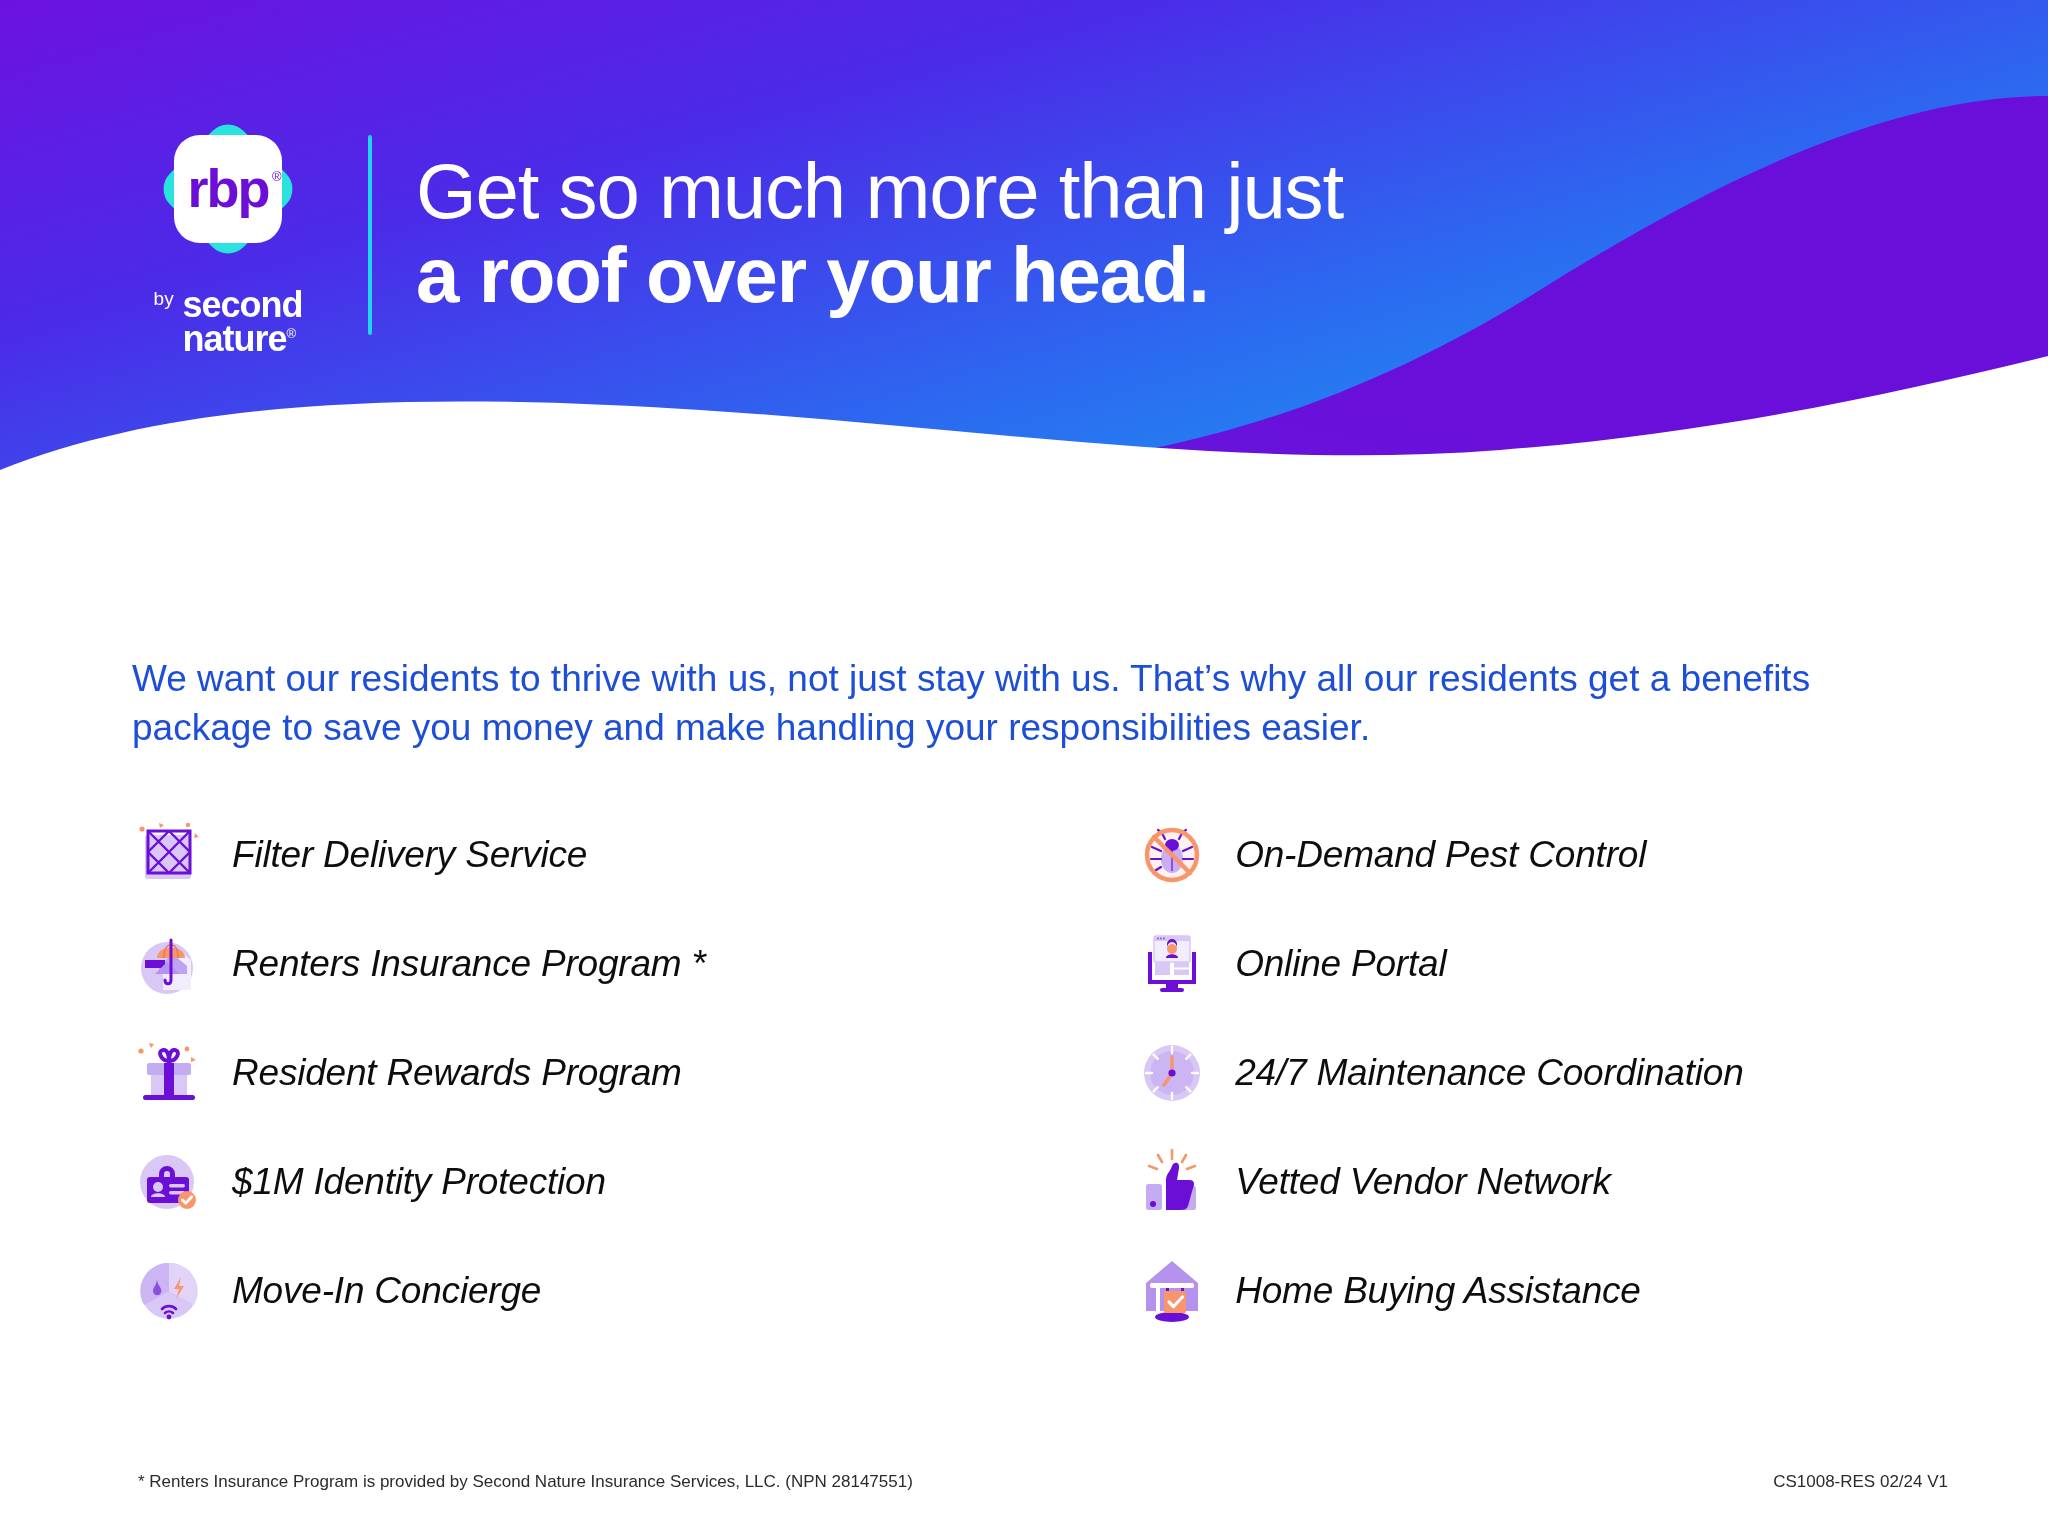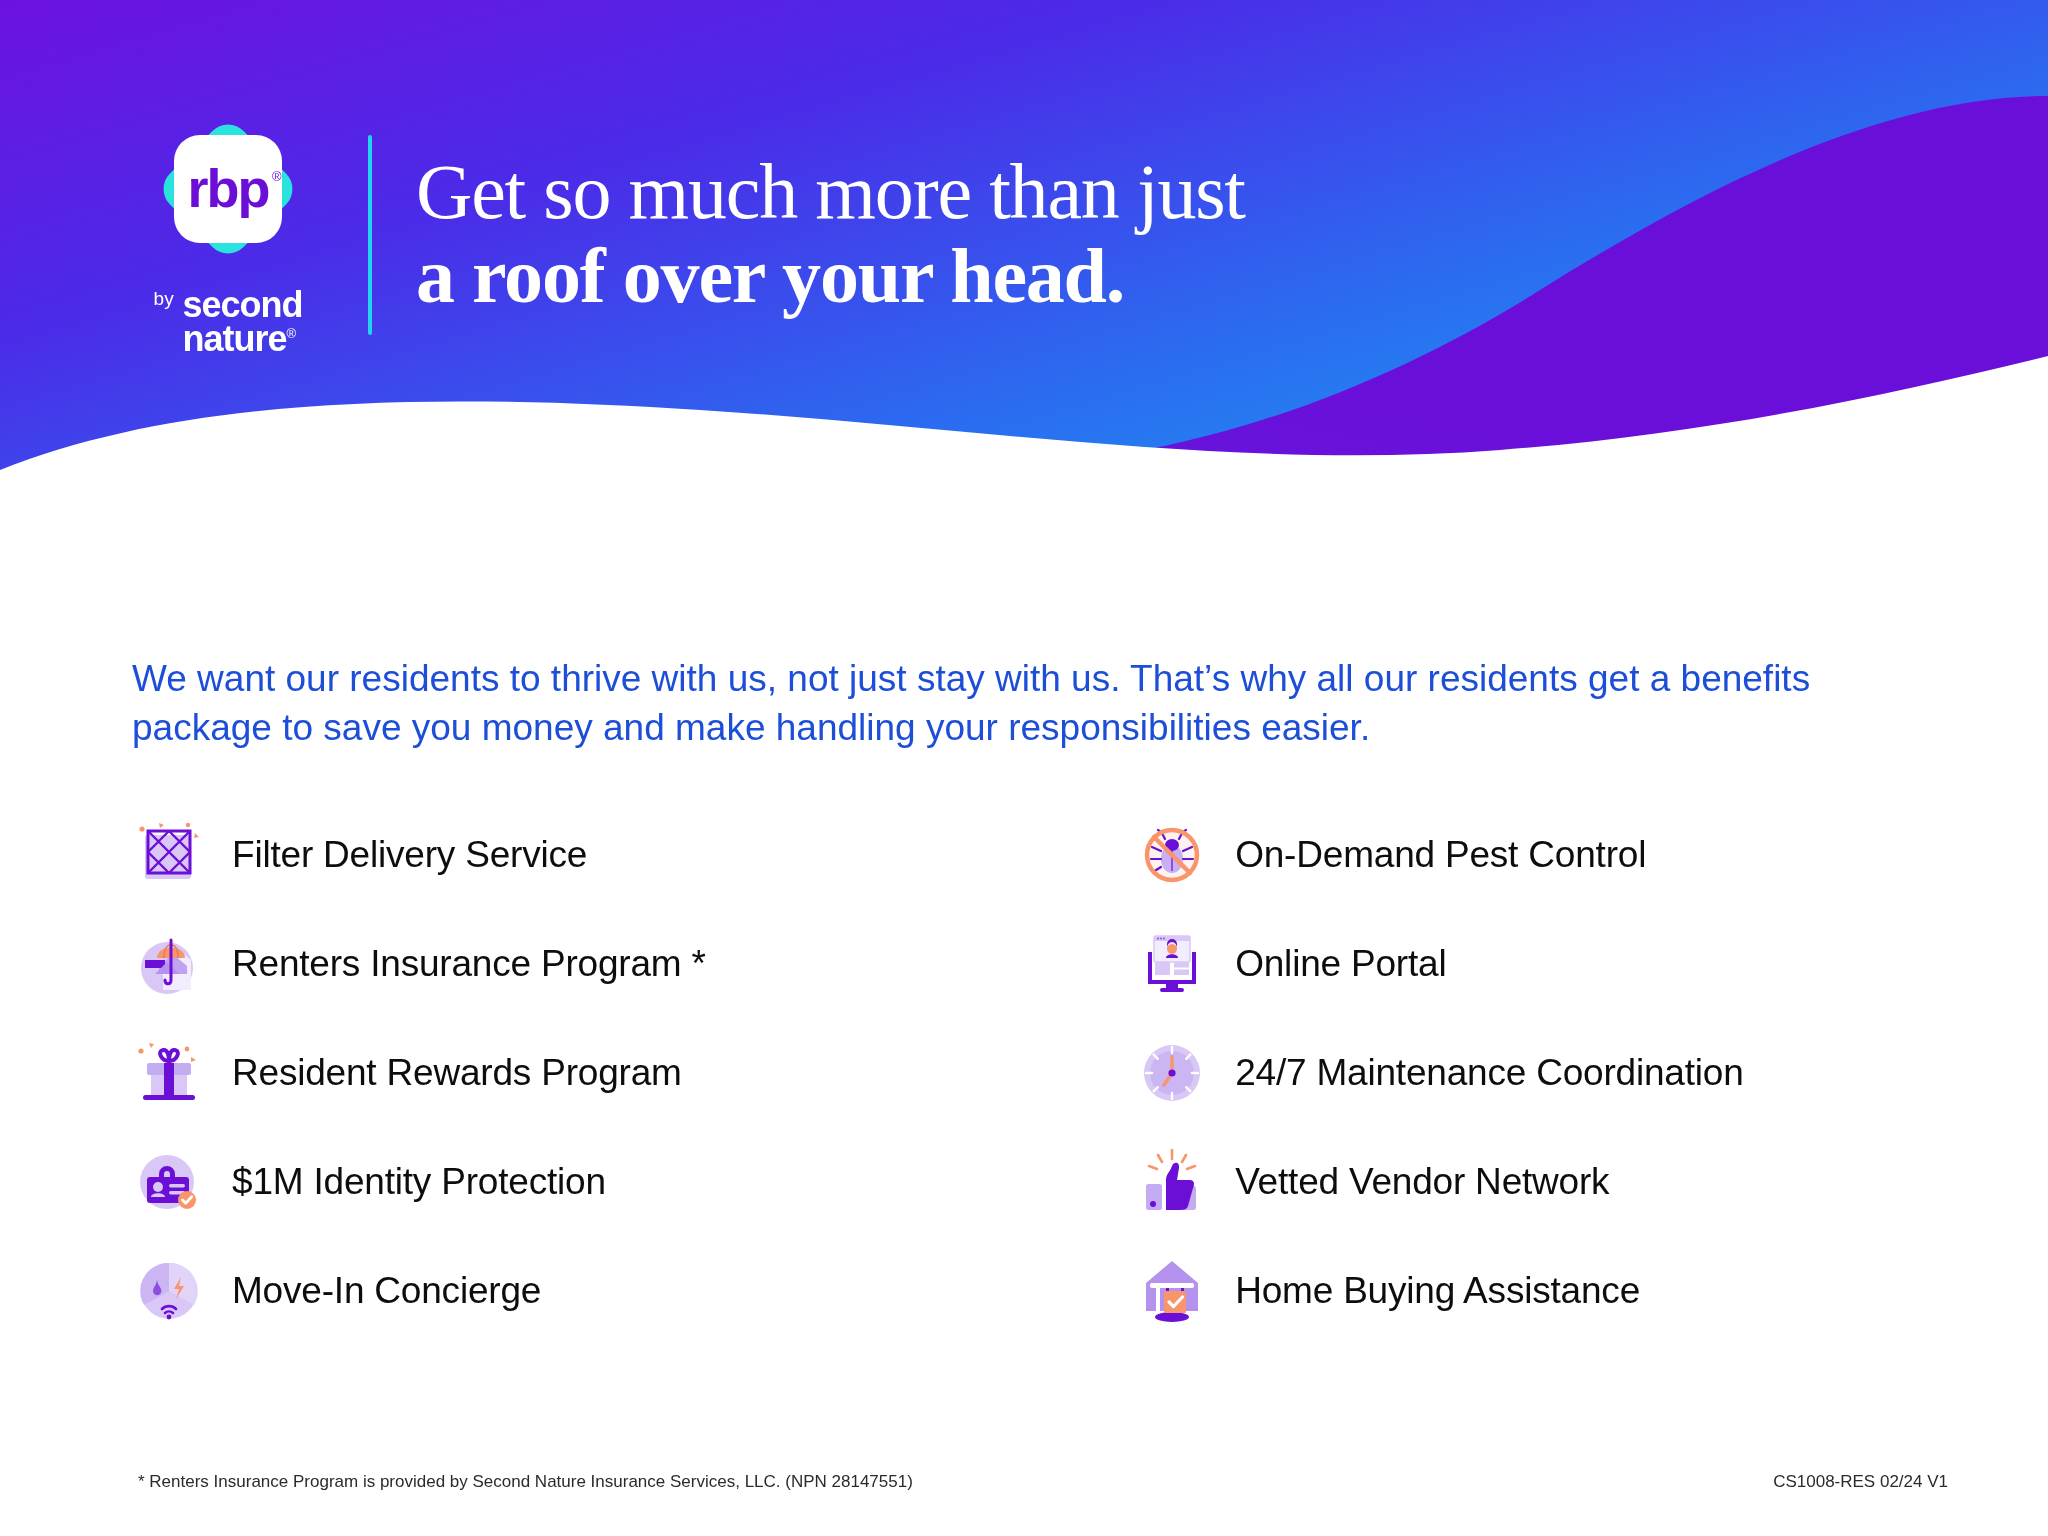--- a/index.html
+++ b/index.html
@@ -38,21 +38,21 @@
     color:#fff; font-size:36px; font-weight:700; line-height:.92;
     letter-spacing:-1px; display:inline-block; text-align:left;
   }
   #logo-sub .reg { font-size:13px; vertical-align:super; font-weight:400; }
 
   #divider {
     width:4px; height:200px; background:#22D3F3; border-radius:2px;
     margin:0 44px 0 40px; flex:0 0 auto;
   }
 
-  #headline { flex:1 1 auto;font-family:Liberation Serif, serif; }
+  #headline { flex:1 1 auto; }
   #headline .l1 {
     color:#fff; font-size:78px; font-weight:300; line-height:1.04;
     letter-spacing:-1.2px; white-space:nowrap;
   }
   #headline .l2 {
     color:#fff; font-size:78px; font-weight:700; line-height:1.12;
     letter-spacing:-1.2px; white-space:nowrap;
   }
 
   
@@ -62,21 +62,21 @@
   }
 
   #benefits {
     position:absolute; left:132px; top:800px; width:1800px;
     display:flex; gap:80px;
   }
   .col { width:950px; display:flex; flex-direction:column; }
   .col.right { width:820px; }
 
   .benefit {
-    display:flex; align-items:center; height:109px; gap:26px;
+    display:flex; align-items:center; height:109px; gap:26px;font-style:italic;
   }
   .benefit .ico {
     width:74px; height:74px; flex:0 0 auto;
     display:flex; align-items:center; justify-content:center;
   }
   .benefit .lbl {
     font-size:37px; font-weight:400; color:#0d0d10; letter-spacing:-.2px;
     white-space:nowrap;
   }
 

